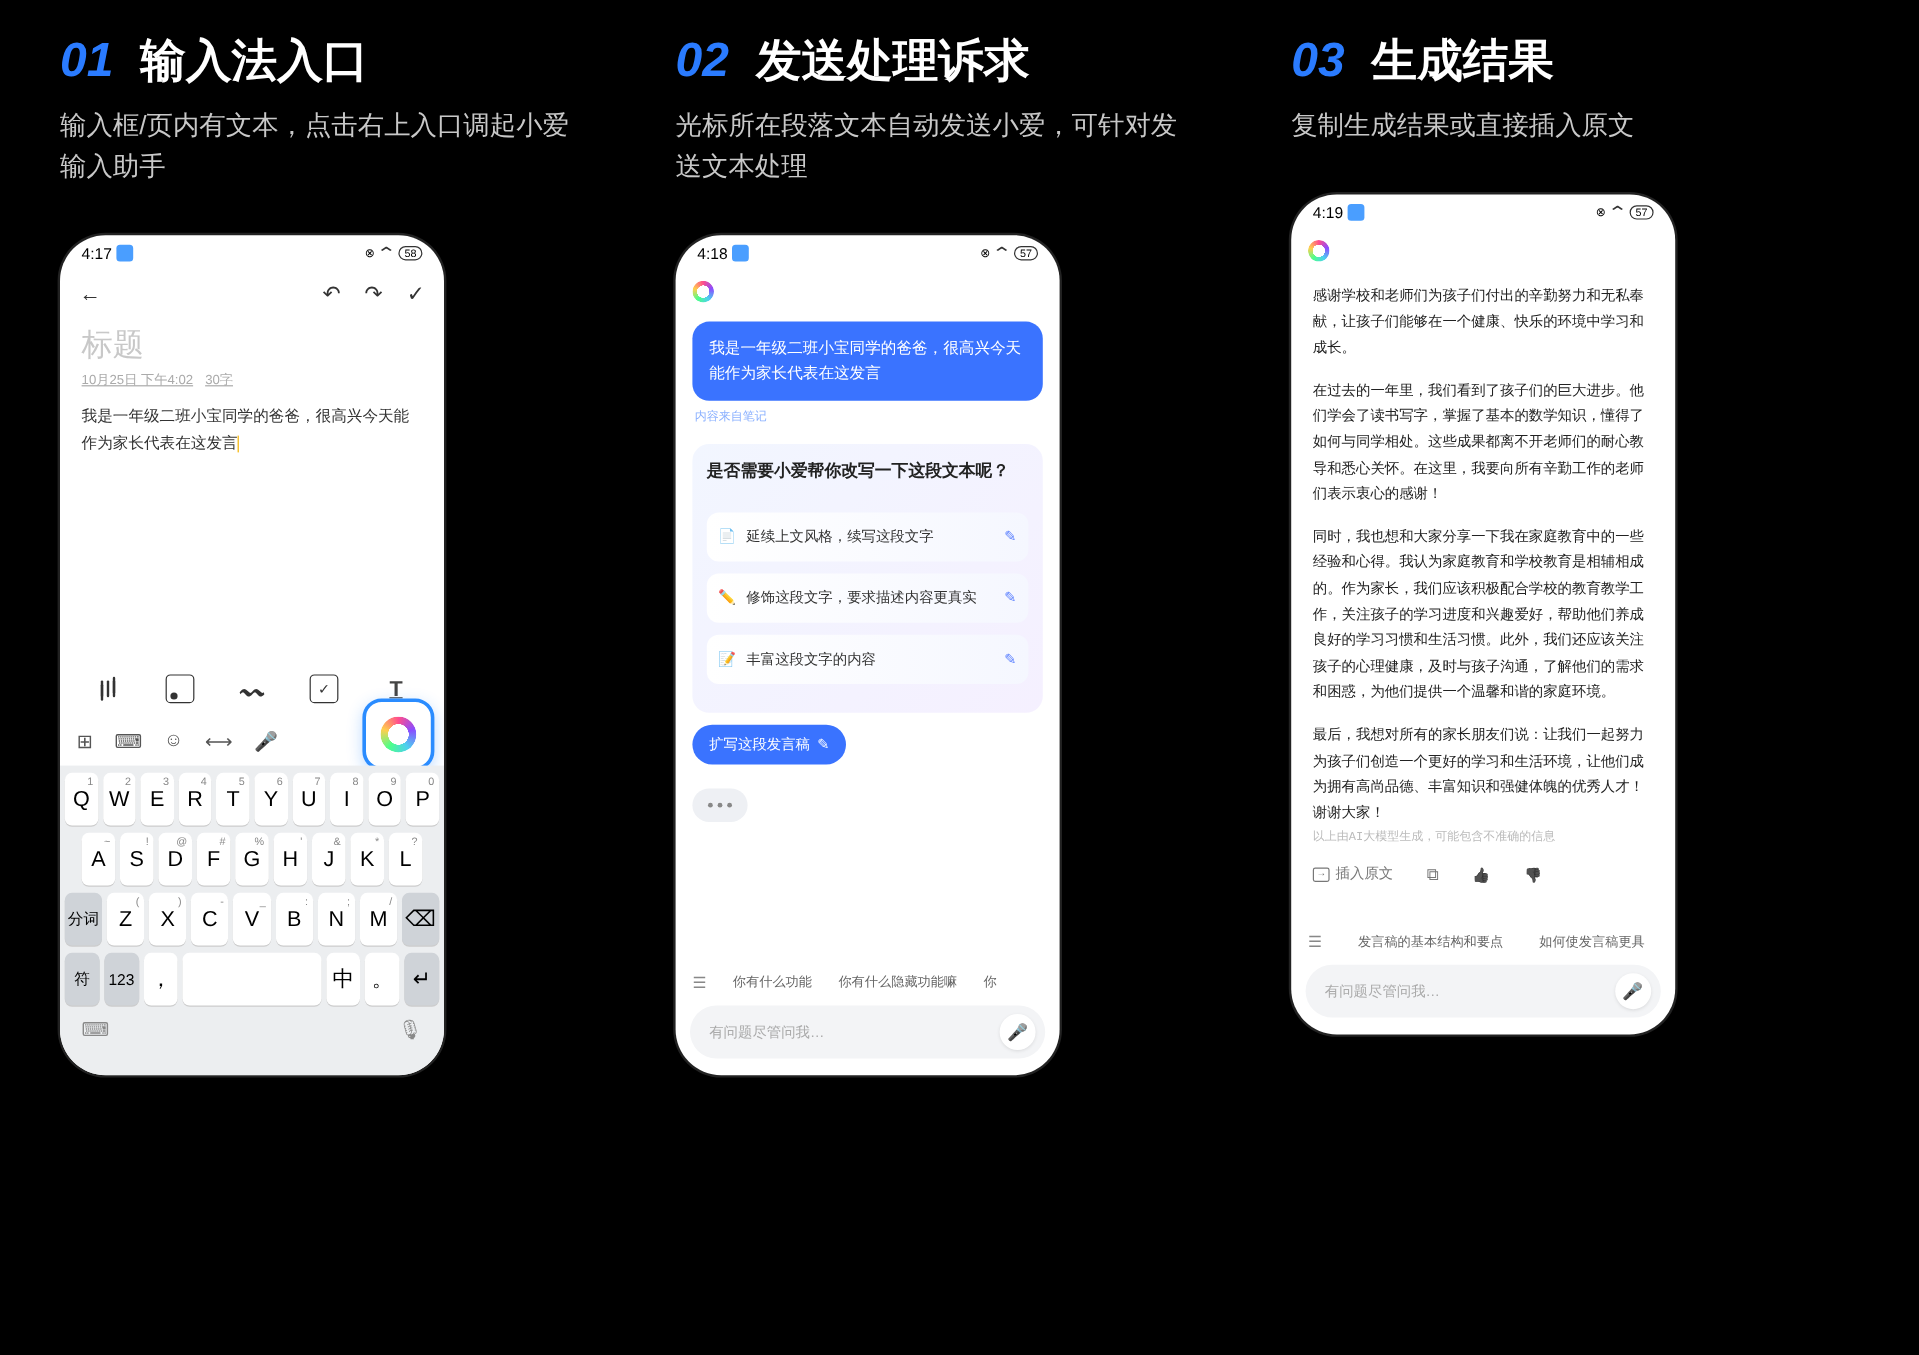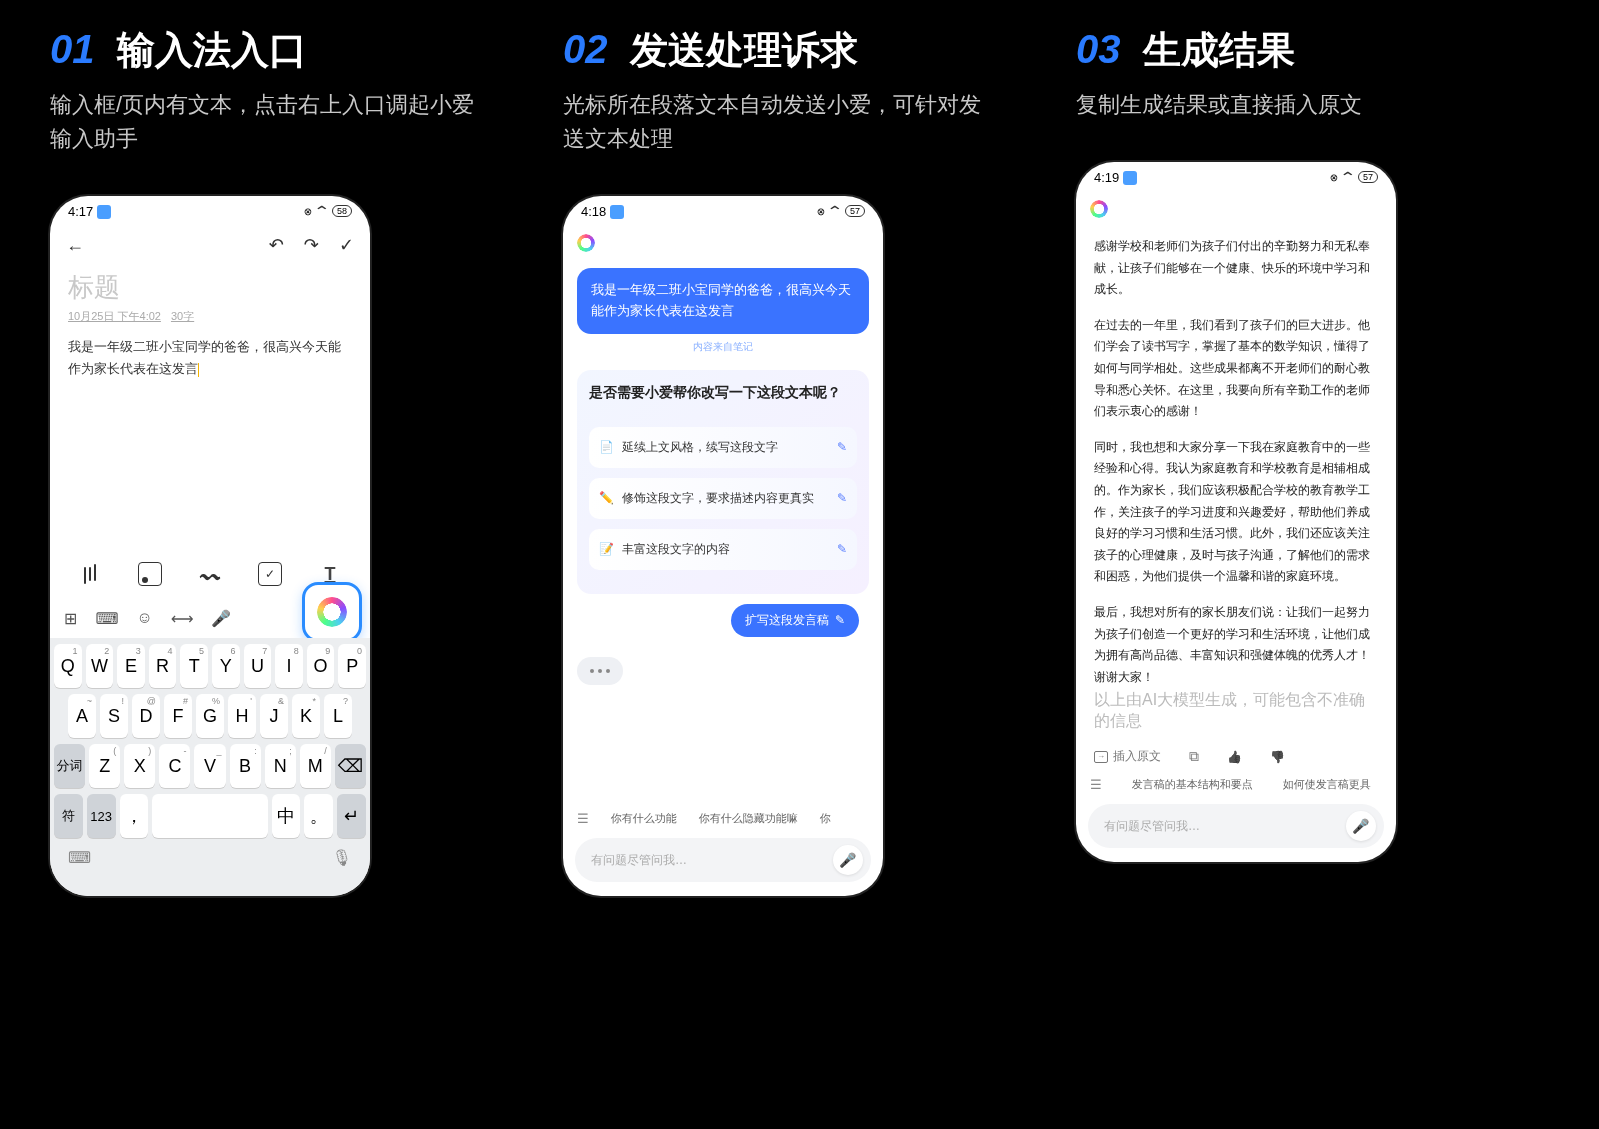--- a/index.html
+++ b/index.html
@@ -4,21 +4,21 @@
 <style>
   * { box-sizing: border-box; margin:0; padding:0; }
   body { background:#000; font-family: -apple-system, "PingFang SC", "Helvetica Neue", Arial, sans-serif; width:1599px; height:1129px; overflow:hidden; color:#fff; }
   .wrap { display:flex; width:100%; height:100%; padding:25px 50px 50px; gap:83px; }
   .col { flex:0 0 430px; display:flex; flex-direction:column; }
   .stepnum { font-size:40px; font-weight:700; color:#2a7bff; display:inline-block; margin-right:18px; font-style:italic;}
   .steptitle { font-size:38px; font-weight:600; color:#fff; }
   .stepdesc { font-size:22px; color:#c8c8c8; margin-top:12px; line-height:1.55; }
   .phone { margin-top:40px; width:320px; height:700px; background:#fff; border-radius:38px; position:relative; overflow:hidden; color:#000; box-shadow:0 0 0 2px #222;}
   .statusbar { height:30px; display:flex; align-items:center; justify-content:space-between; padding:0 18px; font-size:13px;}
-  .status-left { display:flex; align-items:flex-end; gap:4px;}
+  .status-left { display:flex; align-items:center; gap:4px;}
   .cloud { width:14px;height:14px;background:#4a9eff;border-radius:3px;}
   .status-right { display:flex; align-items:center; gap:4px; font-size:10px;}
   .wifi-icon::before{content:"⌃";font-size:14px;color:#333;transform:scaleX(1.5);display:inline-block;}
   .batt { border:1px solid #333;border-radius:6px;padding:0 4px;font-size:9px;}
 
   
   .notehead { display:flex; align-items:center; justify-content:space-between; padding:8px 16px;}
   .nh-icon { font-size:18px; color:#333;}
   .nh-right { display:flex; gap:20px;}
   .title-ph { font-size:26px; color:#c8c8c8; padding:6px 18px 0;}
@@ -47,39 +47,39 @@
   .key.dark { background:#cfd3d8; font-size:13px;}
   .key.space { flex:4; }
   .key.bsp::after{content:"⌫";font-size:18px;}
   .key.enter::after{content:"↵";font-size:18px;}
   .kbottom { display:flex;justify-content:space-between;padding:4px 14px;color:#888;font-size:16px;}
 
   
   .sheet-head { height:34px; display:flex; align-items:center; padding:0 14px; }
   .msg-area { padding:8px 14px 0;}
   .user-bubble { background:#3a73ff; color:#fff; border-radius:14px; padding:12px 14px; font-size:13px; line-height:1.6;}
-  .subnote { font-size:10px; color:#8ab0ff; padding:6px 2px;text-align:center;}
+  .subnote { font-size:10px; color:#8ab0ff; padding:6px 2px;}
   .card { background:linear-gradient(135deg,#f2f6ff,#f5f0ff); border-radius:14px; padding:14px 12px; margin-top:10px;}
   .card-title { font-size:14px; font-weight:600; color:#222; margin-bottom:25px;}
   .opt { background:linear-gradient(90deg,#fff,#f5f7ff); border-radius:10px; padding:12px 10px; margin-bottom:10px; display:flex; align-items:center; gap:8px; font-size:12px; color:#333; position:relative;}
   .opt .edit { position:absolute; right:10px; font-size:12px; color:#567cff;}
   .emoji { font-size:12px; }
-  .chip-row { display:flex; justify-content:flex-end; padding:10px 24px;}
+  .chip-row { display:flex; padding:10px 14px;}
   .blue-chip { background:#3a73ff; color:#fff; border-radius:20px; padding:8px 14px; font-size:12px; display:flex; align-items:center; gap:6px;}
   .typing { margin:10px 14px; width:46px;height:28px;background:#eef0f4;border-radius:14px;display:flex;align-items:center;justify-content:center;gap:4px;}
   .typing span{width:4px;height:4px;background:#888;border-radius:50%;}
   .sug-row { position:absolute; bottom:70px; left:0; right:0; display:flex; gap:22px; padding:0 14px; font-size:11px; color:#666; overflow:hidden; white-space:nowrap;}
   .sug-icon{font-size:13px;color:#888;}
   .input-bar { position:absolute; bottom:14px; left:12px; right:12px; height:44px; background:#f3f4f6; border-radius:22px; display:flex; align-items:center; padding:0 8px 0 16px; font-size:12px; color:#aaa; justify-content:space-between;}
   .mic-btn { width:30px;height:30px;background:#fff;border-radius:50%;display:flex;align-items:center;justify-content:center;font-size:14px;color:#333;box-shadow:0 1px 3px rgba(0,0,0,0.1);}
 
   
   .gen-body { padding:10px 18px 0; font-size:12px; line-height:1.8; color:#222; height:460px; overflow:hidden;}
   .gen-body p { margin-bottom:14px; }
-  .ai-note { font-size:16px; color:#bbb; padding:4px 18px;}
+  .ai-note { font-size:10px; color:#bbb; padding:4px 18px;font-family:Liberation Mono, monospace;}
   .action-row { display:flex; gap:28px; padding:12px 18px; color:#777; font-size:14px;}
   .insert-btn { display:flex; align-items:center; gap:5px; font-size:12px;}
   .insert-icon{border:1px solid #777;width:14px;height:12px;border-radius:2px;position:relative;}
   .insert-icon::after{content:"→";font-size:8px;position:absolute;left:2px;top:-1px;}
   .icon-copy::before{content:"⧉";}
   .icon-thumbup::before{content:"👍";filter:grayscale(1) brightness(0.4);font-size:12px;}
   .icon-thumbdown::before{content:"👎";filter:grayscale(1) brightness(0.4);font-size:12px;}
   .sug-row3 { position:absolute; bottom:70px; left:0; right:0; display:flex; gap:30px; padding:0 14px; font-size:11px; color:#666; overflow:hidden; white-space:nowrap;}
 </style>
 </head>

